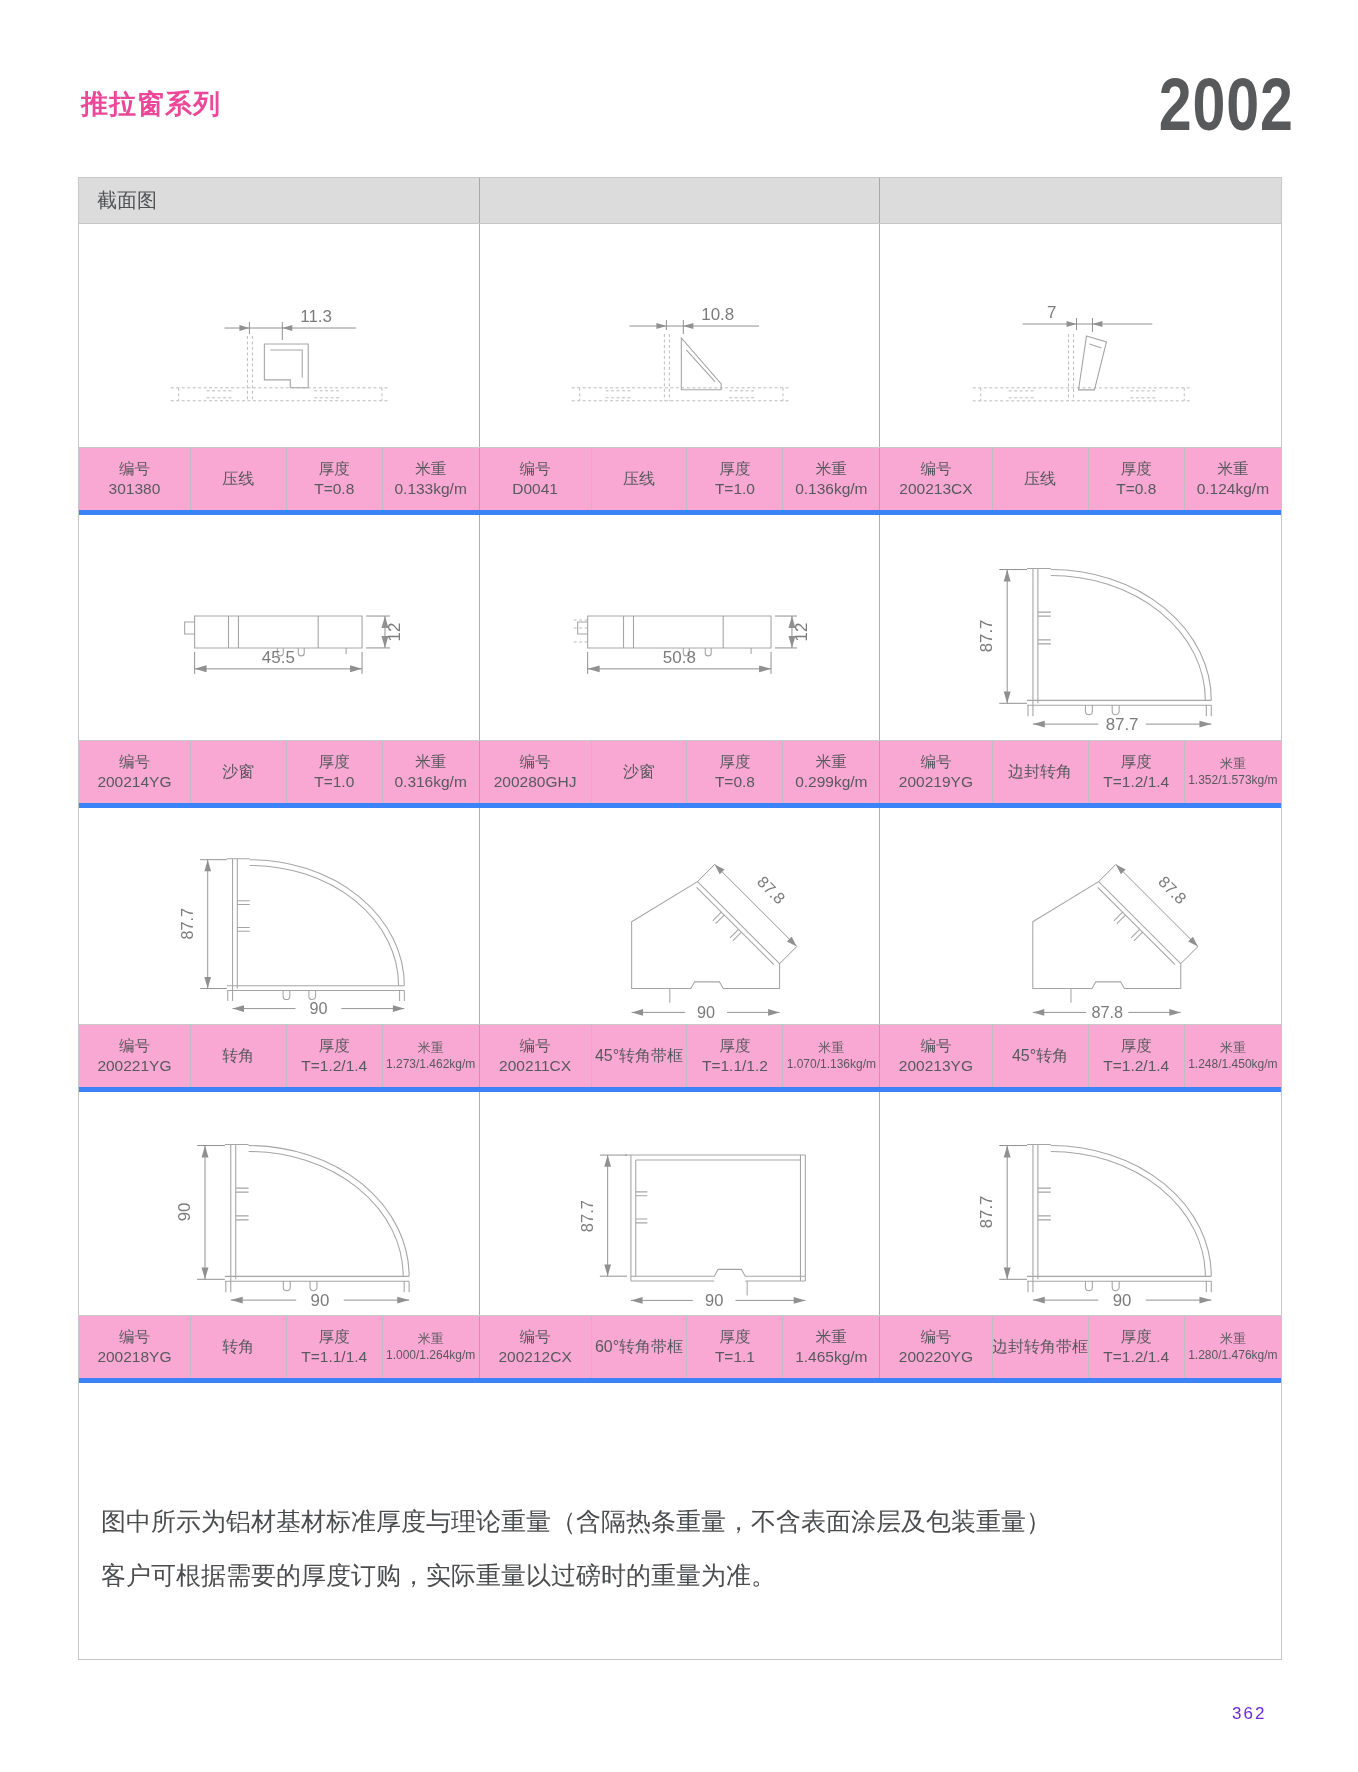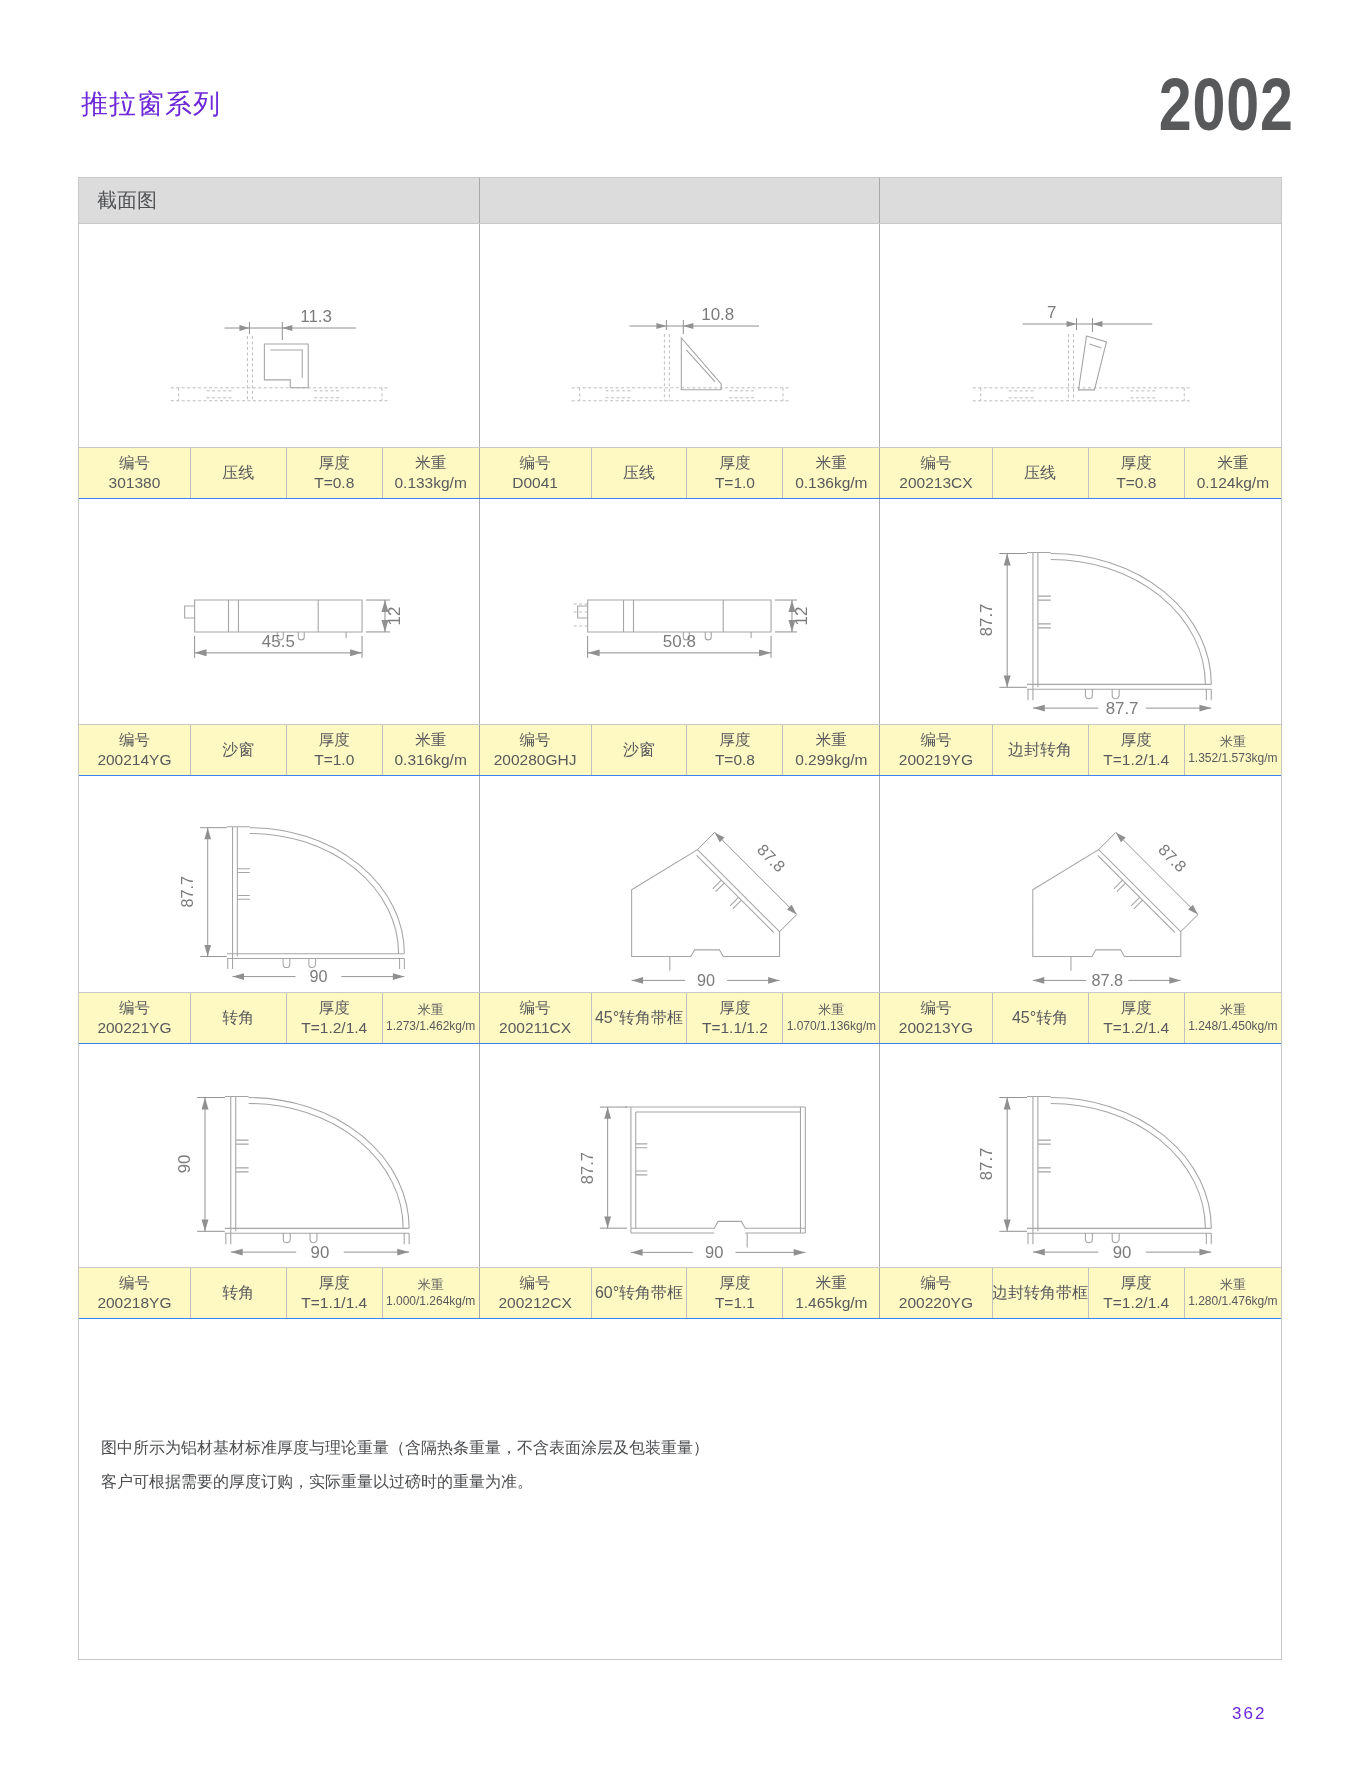--- a/index.html
+++ b/index.html
@@ -1,43 +1,43 @@
 <!DOCTYPE html>
 <html><head>
 <meta charset="utf-8">
 <style>
   *{margin:0;padding:0;box-sizing:border-box}
   html,body{background:#ffffff}
   body{position:relative;width:1358px;height:1772px;font-family:"Liberation Sans","DejaVu Sans",sans-serif;color:#55565a;overflow:hidden}
 
-  .series-label{position:absolute;left:81px;top:86px;font-size:27px;font-weight:400;color:#6d28d9;letter-spacing:1px}
+  .series-label{position:absolute;left:81px;top:86px;font-size:27px;font-weight:700;color:#ec4899;letter-spacing:1px}
   .series-code{position:absolute;right:64px;top:62px;font-size:74px;font-weight:700;color:#58595b;transform:scaleX(.8);transform-origin:right center;letter-spacing:1px}
 
   .sheet{position:absolute;left:78px;top:177px;width:1204px;height:1483px;border:1px solid #c7c7c7;background:#fff;display:flex;flex-direction:column}
   .thead{height:46px;flex:none;background:#dcdcdd;display:grid;grid-template-columns:1fr 1fr 1fr;border-bottom:1px solid #c7c7c7}
   .thead .hc{border-right:1px solid #a8a8a8;display:flex;align-items:center;padding-left:18px;font-size:20px;color:#515254}
   .thead .hc:last-child{border-right:none}
 
   .dband{display:grid;grid-template-columns:1fr 1fr 1fr;flex:none}
   .dband.h1{height:223px}.dband.h2{height:225px}.dband.h3{height:216px}.dband.h4{height:223px}
   .dcell{border-right:1px solid #aeaeae;display:flex;align-items:center;justify-content:center;overflow:hidden}
   .dcell:last-child{border-right:none}
 
-  .sband{height:52px;flex:none;display:grid;grid-template-columns:1fr 1fr 1fr;background:#fef9c3;border-top:1px solid #c9c9c9;border-bottom:1px solid #3b82f6}
+  .sband{height:68px;flex:none;display:grid;grid-template-columns:1fr 1fr 1fr;background:#f9a8d4;border-top:1px solid #c9c9c9;border-bottom:5px solid #3b82f6}
   .spec-col{display:grid;grid-template-columns:28% 24% 24% 24%;border-right:1px solid #a8a8a8}
   .spec-col:last-child{border-right:none}
   .sc{border-right:1px solid #bfbfbf;display:flex;flex-direction:column;align-items:center;justify-content:center;line-height:1.3;text-align:center;overflow:hidden}
   .sc:last-child{border-right:none}
   .lbl,.val{font-size:15.5px;color:#58595c;white-space:nowrap}
   .sc.name .val{font-size:16px}
   .sc.sm .lbl{font-size:13px}
   .sc.sm .val{font-size:12px}
 
   .filler{flex:1;position:relative}
-  .footnote{position:absolute;left:22px;top:112px;font-size:16px;color:#4b4c4e;line-height:2.15}
+  .footnote{position:absolute;left:22px;top:112px;font-size:25px;color:#4b4c4e;line-height:2.15}
   .pageno{position:absolute;left:1232px;top:1704px;font-size:17px;font-weight:400;color:#6d28d9;letter-spacing:2px}
 
   svg text{font-family:"Liberation Sans","DejaVu Sans",sans-serif}
   .sv-ln{stroke:#a5a5a5;stroke-width:1.1;fill:none}
   .sv-dash{stroke:#bcbcbc;stroke-width:1;fill:none;stroke-dasharray:3 2.5}
   .sv-dim{stroke:#909090;stroke-width:1;fill:none}
   .sv-arr{fill:#909090;stroke:none}
   .sv-txt{fill:#7b7b7b;font-size:17px}
 </style>
 </head>

